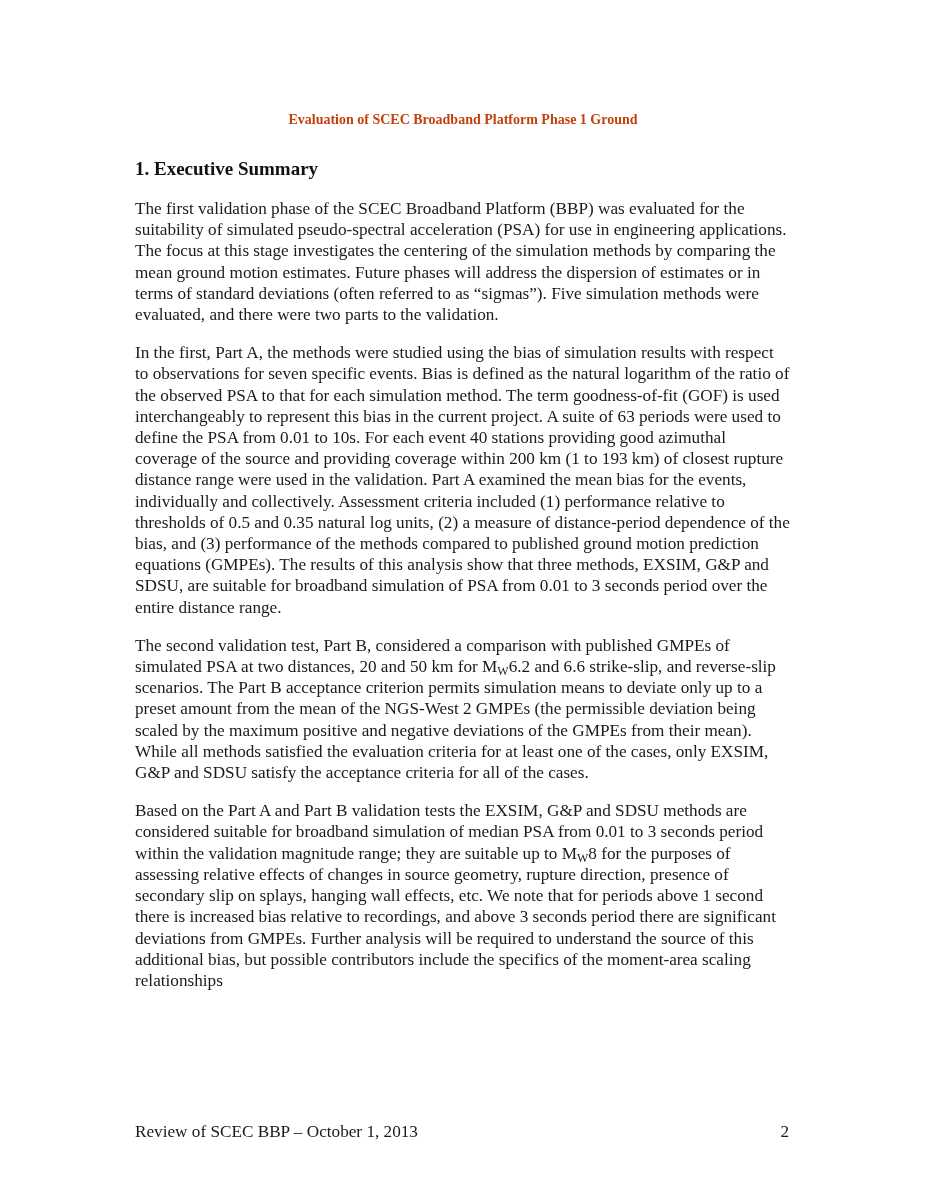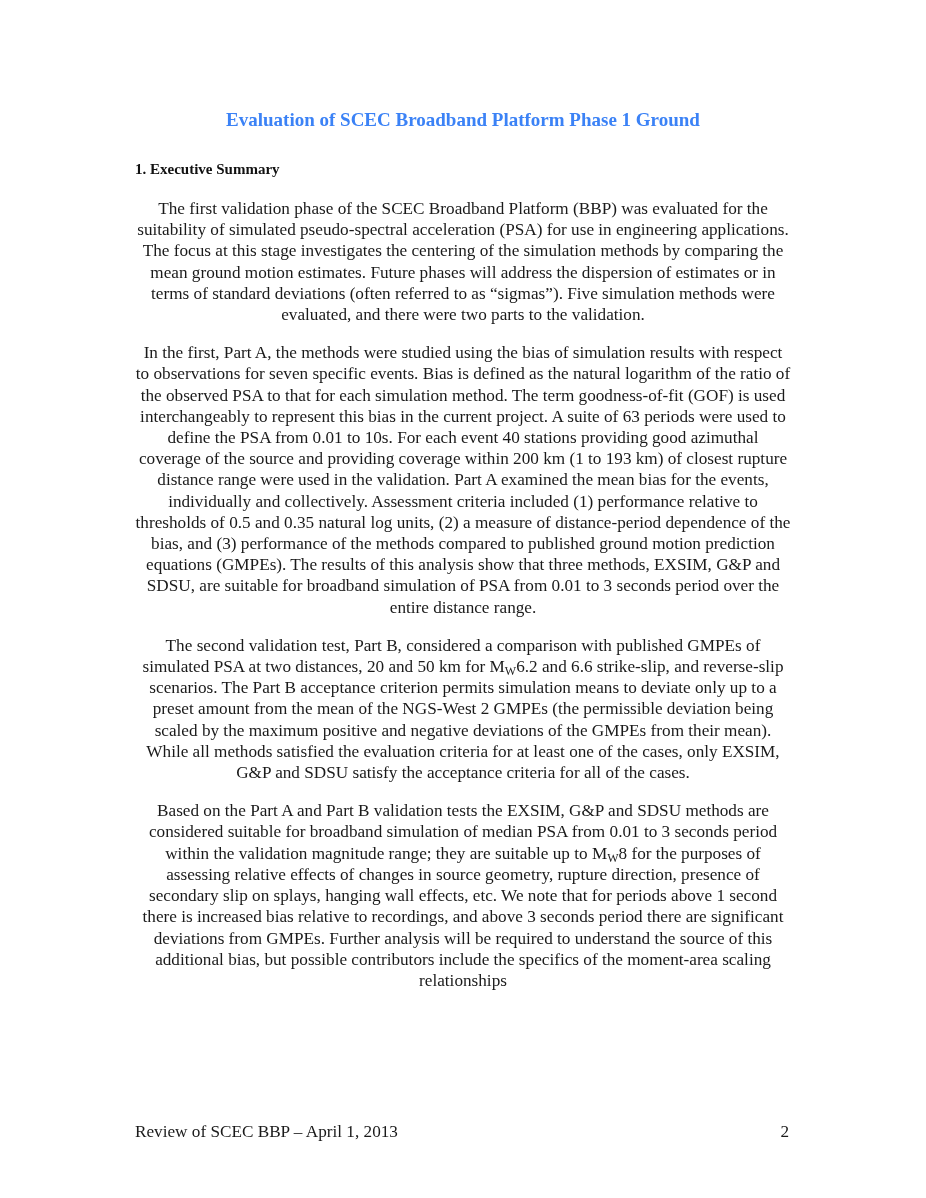--- a/index.html
+++ b/index.html
@@ -14,42 +14,42 @@
     height: 1198px;
     background: #ffffff;
     font-family: "Liberation Serif", serif;
     color: #1a1a1a;
     box-sizing: border-box;
   }
   .doc-title {
     margin: 0;
     padding: 106px 100px 0 100px;
     text-align: center;
-    font-size: 19px;
+    font-size: 14px;
     line-height: 28px;
     font-weight: bold;
-    color: #3b82f6;
+    color: #c2410c;
   }
   .title-line { display: block; }
   .section-heading {
     margin: 23px 135px 0 135px;
-    font-size: 15px;
+    font-size: 19px;
     line-height: 24px;
     font-weight: bold;
     color: #111111;
   }
   .content {
     margin: 0 135px;
     width: 656px;
   }
   .content p {
     margin: 17px 0 0 0;
     font-size: 17.2px;
     line-height: 21.2px;
-    text-align: center;
+    text-align: left;
     color: #1a1a1a;
   }
   .msub {
     font-size: 12px;
     line-height: 0;
     vertical-align: -3px;
   }
   .footer {
     position: absolute;
     left: 135px;
@@ -74,17 +74,17 @@
   <h2 class="section-heading">1. Executive Summary</h2>
 
   <div class="content">
     <p><span>The first validation phase of the SCEC Broadband Platform (BBP) was evaluated for the suitability of simulated pseudo-spectral acceleration (PSA) for use in engineering applications. The focus at this stage investigates the centering of the simulation methods by comparing the mean ground motion estimates. Future phases will address the dispersion of estimates or in terms of standard deviations (often referred to as “sigmas”). Five simulation methods were evaluated, and there were two parts to the validation.</span></p>
     <p><span>In the first, Part A, the methods were studied using the bias of simulation results with respect to observations for seven specific events. Bias is defined as the natural logarithm of the ratio of the observed PSA to that for each simulation method. The term goodness-of-fit (GOF) is used interchangeably to represent this bias in the current project.  A suite of 63 periods were used to define the PSA from 0.01 to 10s. For each event 40 stations providing good azimuthal coverage of the source and providing coverage within 200 km (1 to 193 km) of closest rupture distance range were used in the validation. Part A examined the mean bias for the events, individually and collectively. Assessment criteria included (1) performance relative to thresholds of 0.5 and 0.35 natural log units, (2) a measure of distance-period dependence of the bias, and (3) performance of the methods compared to published ground motion prediction equations (GMPEs). The results of this analysis show that three methods, EXSIM, G&amp;P and SDSU, are suitable for broadband simulation of PSA from 0.01 to 3 seconds period over the entire distance range.</span></p>
     <p><span>The second validation test, Part B, considered a comparison with published GMPEs of simulated PSA at two distances, 20 and 50 km for M</span><sub class="msub">W</sub><span>6.2 and 6.6 strike-slip, and reverse-slip scenarios. The Part B acceptance criterion permits simulation means to deviate only up to a preset amount from the mean of the NGS-West 2 GMPEs (the permissible deviation being scaled by the maximum positive and negative deviations of the GMPEs from their mean). While all methods satisfied the evaluation criteria for at least one of the cases, only EXSIM, G&amp;P and SDSU satisfy the acceptance criteria for all of the cases.</span></p>
     <p><span>Based on the Part A and Part B validation tests the EXSIM, G&amp;P and SDSU methods are considered suitable for broadband simulation of median PSA from 0.01 to 3 seconds period within the validation magnitude range; they are suitable up to M</span><sub class="msub">W</sub><span>8 for the purposes of assessing relative effects of changes in source geometry, rupture direction, presence of secondary slip on splays, hanging wall effects, etc. We note that for periods above 1 second there is increased bias relative to recordings, and above 3 seconds period there are significant deviations from GMPEs. Further analysis will be required to understand the source of this additional bias, but possible contributors include the specifics of the moment-area scaling relationships</span></p>
   </div>
 
   <div class="footer">
-    <span>Review of SCEC BBP – April 1, 2013</span>
+    <span>Review of SCEC BBP – October 1, 2013</span>
     <span>2</span>
   </div>
 
 </div>
 
 </body></html>

